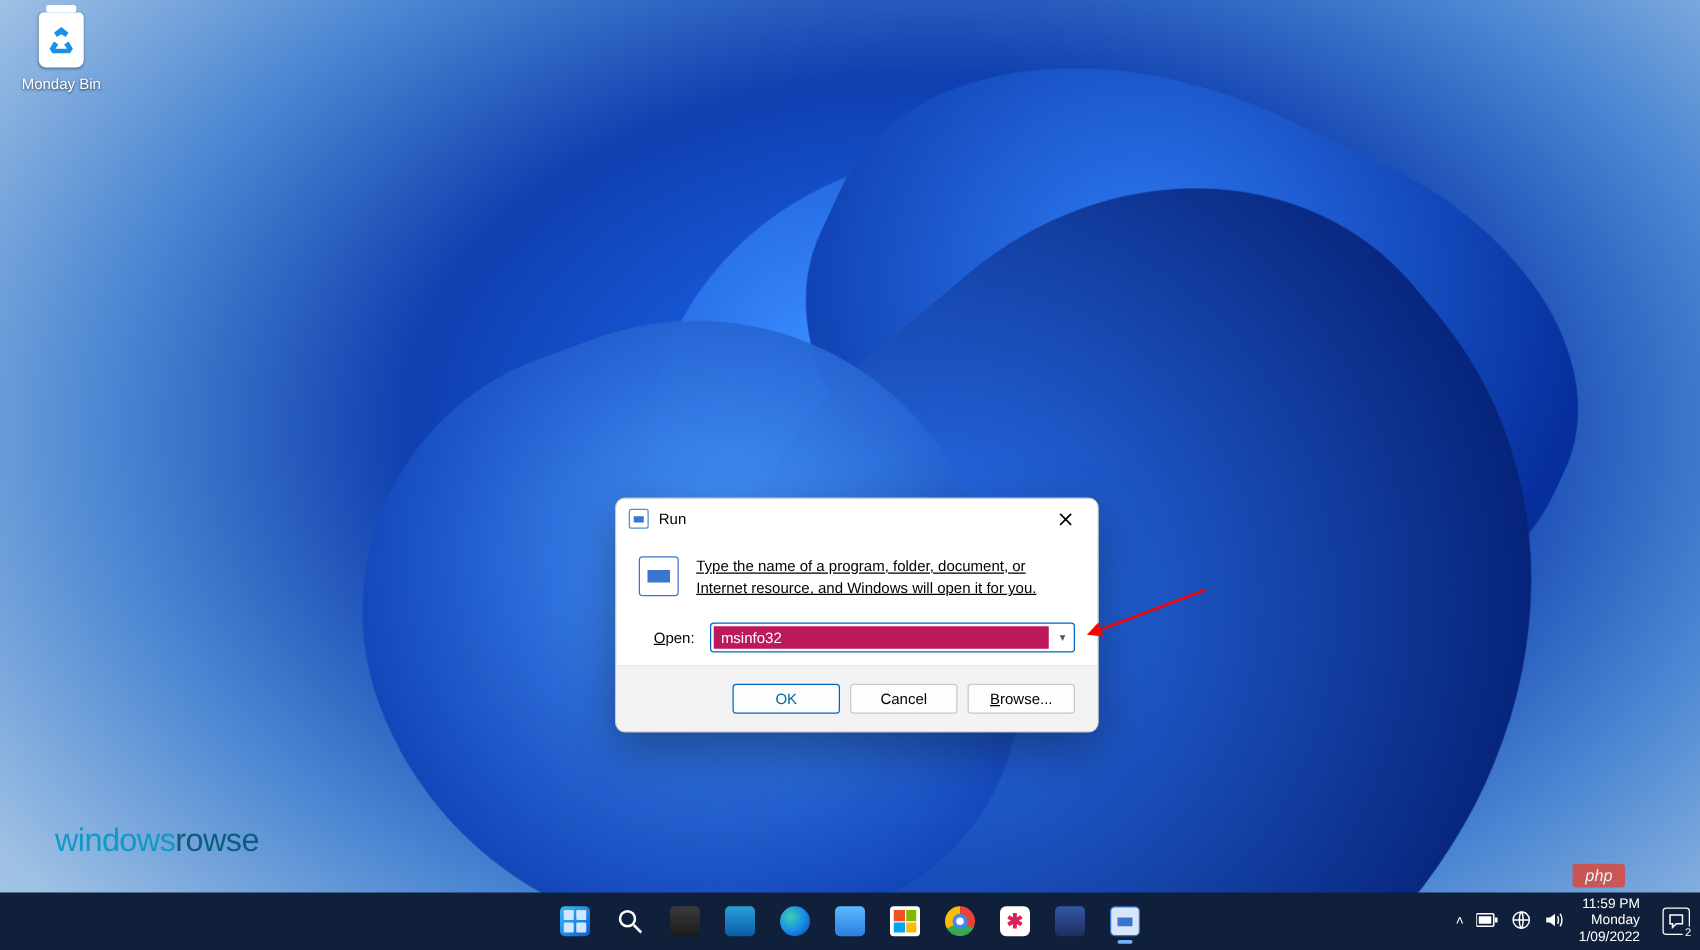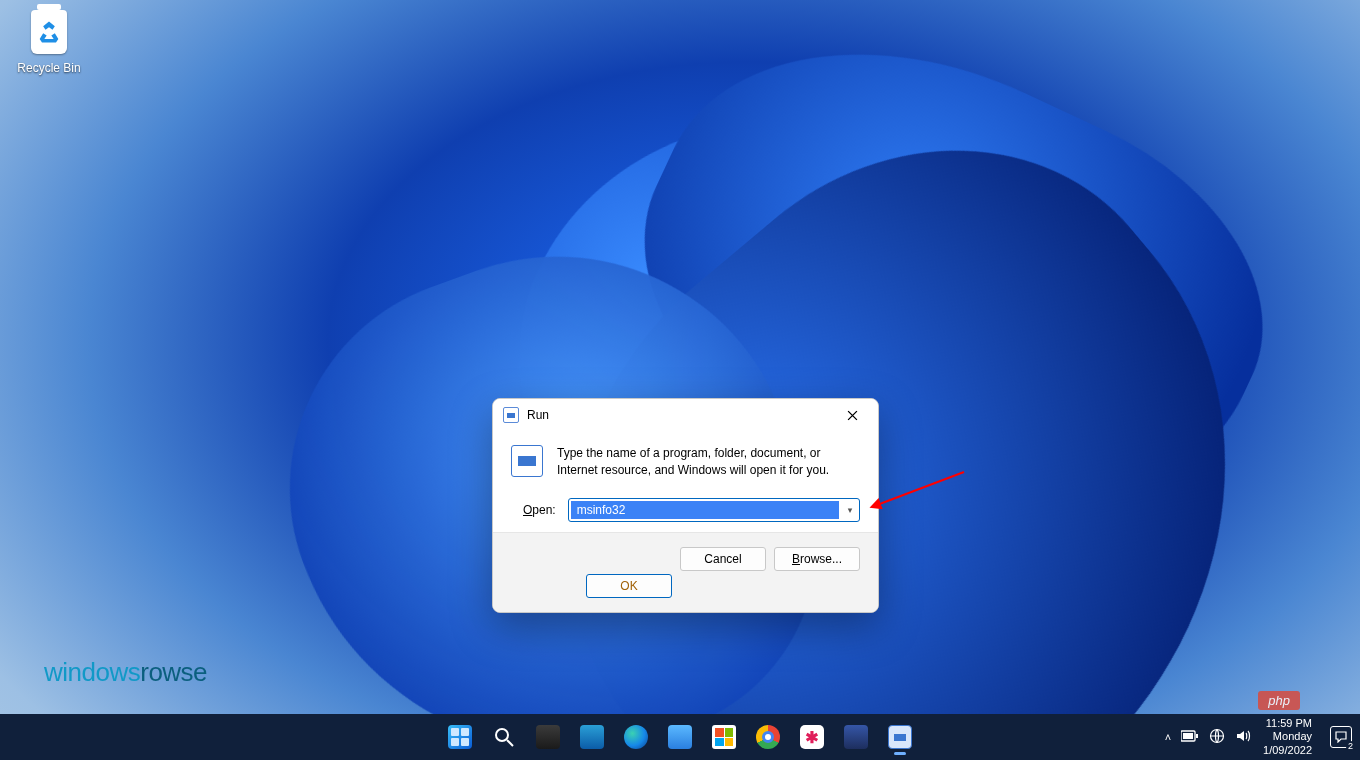--- a/index.html
+++ b/index.html
@@ -49,52 +49,52 @@
   .titlebar-left .run-ico {
     width:16px; height:16px; background:#fff; border:1px solid #5b8bd8;
     display:flex; align-items:center; justify-content:center; border-radius:2px;
   }
   .titlebar-left .run-ico div { width:8px; height:5px; background:#3a76d0;}
   .titlebar-title { font-size:12px; color:#000;}
   .close-btn { width:44px; height:30px; display:flex; align-items:center; justify-content:center; cursor:pointer; border-radius:4px;}
   .close-btn svg { width:11px; height:11px; stroke:#000; stroke-width:1.2;}
 
   .dlg-body { padding:14px 18px 10px;}
-  .dlg-row1 { display:flex; gap:14px; align-items:flex-start;}
+  .dlg-row1 { display:flex; gap:14px; align-items:flex-start;text-decoration:underline;}
   .dlg-icon {
     width:32px; height:32px; flex:none;
     background:#fff; border:1px solid #3a76d0; border-radius:3px;
     display:flex; align-items:center; justify-content:center;
   }
   .dlg-icon div { width:18px; height:10px; background:#3a76d0;}
   .dlg-desc { font-size:12px; color:#000; line-height:1.45;}
 
   .dlg-row2 { display:flex; align-items:center; gap:12px; margin-top:18px;margin-left:12px;}
   .open-label { font-size:12px; color:#000;}
   .open-label u { text-decoration:underline;}
   .combo {
     flex:1; height:24px; border:1px solid #0067c0; border-radius:3px;
     display:flex; align-items:center; background:#fff; position:relative;
   }
   .combo input {
     flex:1; border:none; outline:none; font-size:12px; padding:0 6px;
-    background:#3b82f6; color:#fff; height:18px; margin:2px;
+    background:#be185d; color:#fff; height:18px; margin:2px;
   }
   .combo input::selection { background:#0078d4; color:#fff;}
   .combo .chev { width:18px; text-align:center; color:#555; font-size:9px; cursor:pointer;}
 
   .dlg-buttons {
     background:#f3f3f3; padding:14px 18px; display:flex; justify-content:flex-end; gap:8px;
     border-top:1px solid #e6e6e6;
   }
   .dlg-buttons button {
     width:86px; height:24px; font-size:12px; background:#fdfdfd;
     border:1px solid #c8c8c8; border-radius:3px; cursor:pointer;
   }
-  .dlg-buttons button.ok { border:1px solid #0067c0; color:#a16207;margin-top:27px;}
+  .dlg-buttons button.ok { border:1px solid #0067c0; color:#0369a1;}
   .dlg-buttons button u { text-decoration:underline;}
 
   
   .arrow {
     position:absolute; left:869px; top:467px; width:100px; height:50px; pointer-events:none;
   }
 
   
   .taskbar {
     position:absolute; left:0; bottom:0; width:100%; height:46px;
@@ -143,21 +143,21 @@
   <div class="petal p2"></div>
   <div class="petal p3"></div>
   <div class="petal p4"></div>
 
   <div class="desktop-icon">
     <div class="recycle-glyph">
       <svg viewBox="0 0 24 24">
           <path fill="#1f8fe6" d="M7 7l5-4 5 4-2 3-3-2-3 2zM4 18l3-5 3 2-2 3h4v3H6zM20 18l-3-5-3 2 2 3h-4v3h6z"></path>
         </svg>
     </div>
-    <span>Recycle Bin</span>
+    <span>Monday Bin</span>
   </div>
 
   <div class="watermark">
     <span>windows</span><b>rowse</b>
   </div>
   <div class="php-mark">php</div>
 
   <div class="run-dialog">
     <div class="titlebar">
       <div class="titlebar-left">

